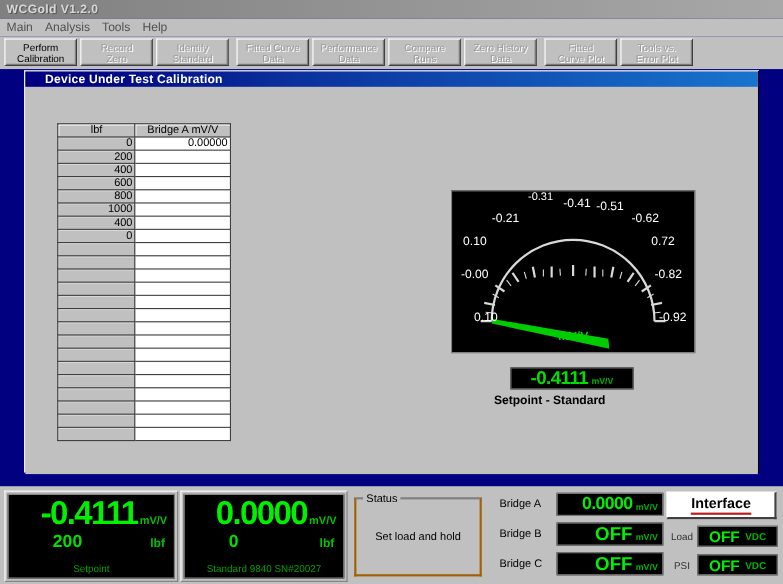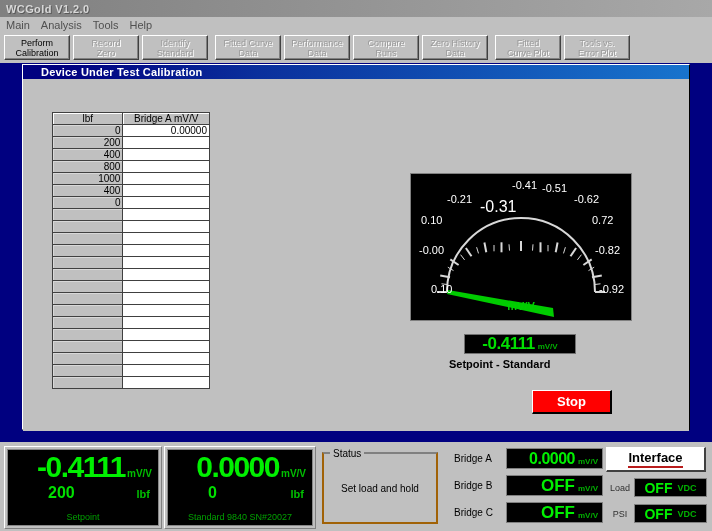--- a/index.html
+++ b/index.html
@@ -351,20 +351,24 @@
             <tr>
                 <td class="lbf">0</td>
                 <td class="val">0.00000</td>
               </tr>
             <tr>
                 <td class="lbf">200</td>
                 <td class="val"></td>
               </tr>
             <tr>
                 <td class="lbf">400</td>
+                <td class="val"></td>
+              </tr>
+            <tr>
+                <td class="lbf">600</td>
                 <td class="val"></td>
               </tr>
             <tr>
                 <td class="lbf">800</td>
                 <td class="val"></td>
               </tr>
             <tr>
                 <td class="lbf">1000</td>
                 <td class="val"></td>
               </tr>
@@ -476,38 +480,37 @@
             <line x1="183.0" y1="110.6" x2="189.5" y2="109.8"></line>
           </g>
 
           <polygon points="37,116 142,134 143,143 36,120" fill="#00cc00"></polygon>
         </svg>
 
         <div style="position:absolute;left:20px;top:109px;color:#ffffff;font-size:11px;">0.10</div>
         <div style="position:absolute;left:8px;top:70px;color:#ffffff;font-size:11px;">-0.00</div>
         <div style="position:absolute;left:10px;top:40px;color:#ffffff;font-size:11px;">0.10</div>
         <div style="position:absolute;left:36px;top:19px;color:#ffffff;font-size:11px;">-0.21</div>
-        <div style="position:absolute;left:69px;top:24px;color:#ffffff;font-size:16px;text-align:right;">-0.31</div>
+        <div style="position:absolute;left:69px;top:0;color:#ffffff;font-size:10px;text-align:right;">-0.31</div>
         <div style="position:absolute;left:101px;top:5px;color:#ffffff;font-size:11px;">-0.41</div>
         <div style="position:absolute;left:131px;top:8px;color:#ffffff;font-size:11px;">-0.51</div>
         <div style="position:absolute;left:163px;top:19px;color:#ffffff;font-size:11px;">-0.62</div>
         <div style="position:absolute;left:181px;top:40px;color:#ffffff;font-size:11px;">0.72</div>
         <div style="position:absolute;left:184px;top:70px;color:#ffffff;font-size:11px;">-0.82</div>
         <div style="position:absolute;left:188px;top:109px;color:#ffffff;font-size:11px;">-0.92</div>
 
         <div class="gauge-label">mV/V</div>
       </div>
 
       <div class="sp-readout">
         <span class="num">-0.4111</span>
         <span class="un">mV/V</span>
       </div>
       <div class="sp-caption">Setpoint - Standard</div>
 
-      <div class="stop-btn">Stop</div>
 
     </div>
   </div>
 
   <div class="bottom">
 
     <div class="panel" style="left:4px; top:4px; width:158px; height:83px;">
       <div class="bigdisp" style="left:2px; top:2px; width:152px; height:77px;">
         <div class="l1">
           <span class="v">-0.4111</span>

